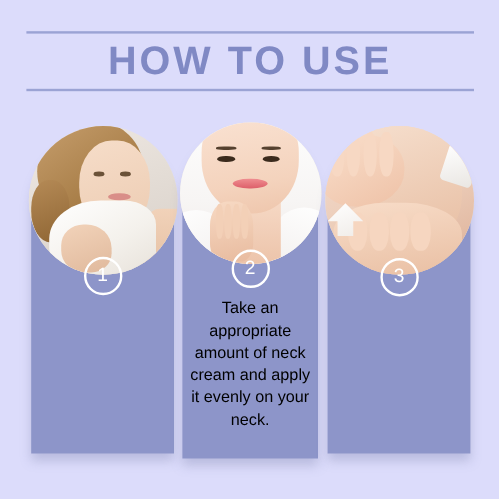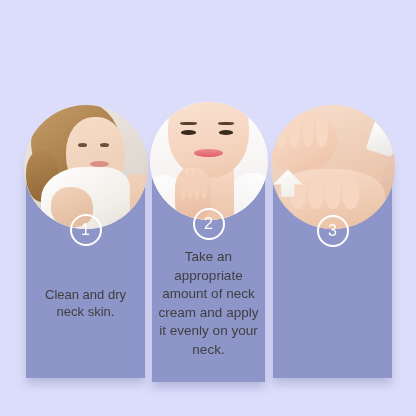--- a/index.html
+++ b/index.html
@@ -162,54 +162,58 @@
   .card-3 .badge { top: 105px; }
 
   
   .caption {
     position: absolute;
     left: 0;
     width: 100%;
     box-sizing: border-box;
     padding: 0 6px;
     text-align: center;
-    color: #404040;
+    color: #000000;
     font-size: 13px;
     line-height: 17px;
   }
   .card-1 .caption { top: 176px; font-size: 13px; }
   .card-2 .caption { top: 142px; font-size: 13.5px; line-height: 18.5px; padding: 0 2px; }
   .card-3 .caption { top: 176px; font-size: 13px; }
 </style>
 </head>
 <body>
 
 <div id="page">
 
+  <div class="header">
+    <div class="rule top"></div>
+    <div class="title">HOW TO USE</div>
+    <div class="rule bottom"></div>
+  </div>
 
   <div class="cards">
 
     <div class="card card-1">
       <div class="photo">
         <div class="scene">
           <div class="p1-bg"></div>
           <div class="p1-hair"></div>
           <div class="p1-pony"></div>
           <div class="p1-face"></div>
           <div class="p1-eye l"></div>
           <div class="p1-eye r"></div>
           <div class="p1-lip"></div>
           <div class="p1-neck"></div>
           <div class="p1-arm"></div>
           <div class="p1-towel"></div>
           <div class="p1-hand"></div>
         </div>
       </div>
       <div class="badge">1</div>
-      <div class="caption">Clean and dry neck skin.</div>
     </div>
 
     <div class="card card-2">
       <div class="photo">
         <div class="scene">
           <div class="p2-bg"></div>
           <div class="p2-shL"></div>
           <div class="p2-shR"></div>
           <div class="p2-neck"></div>
           <div class="p2-face"></div>

